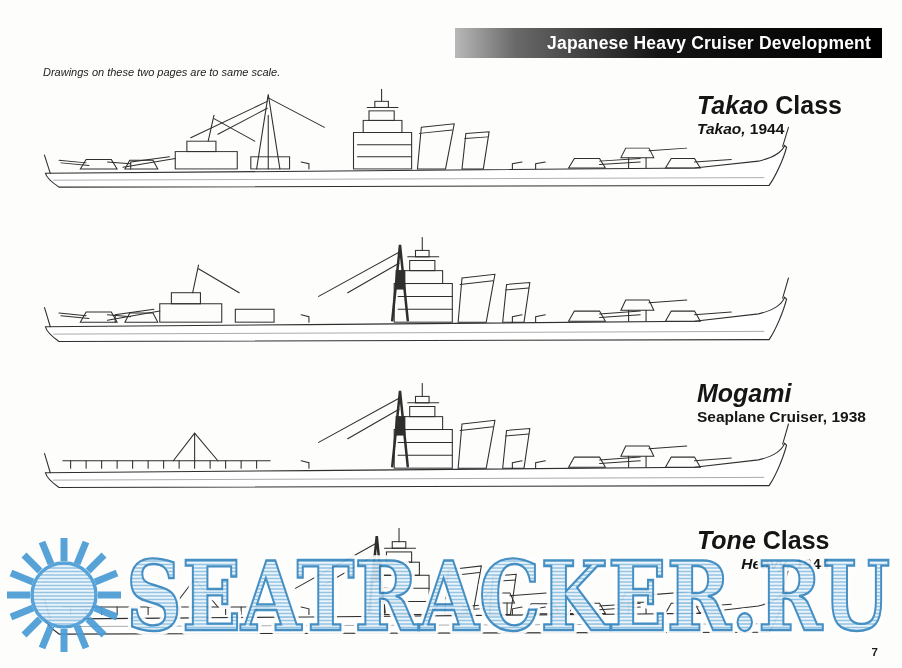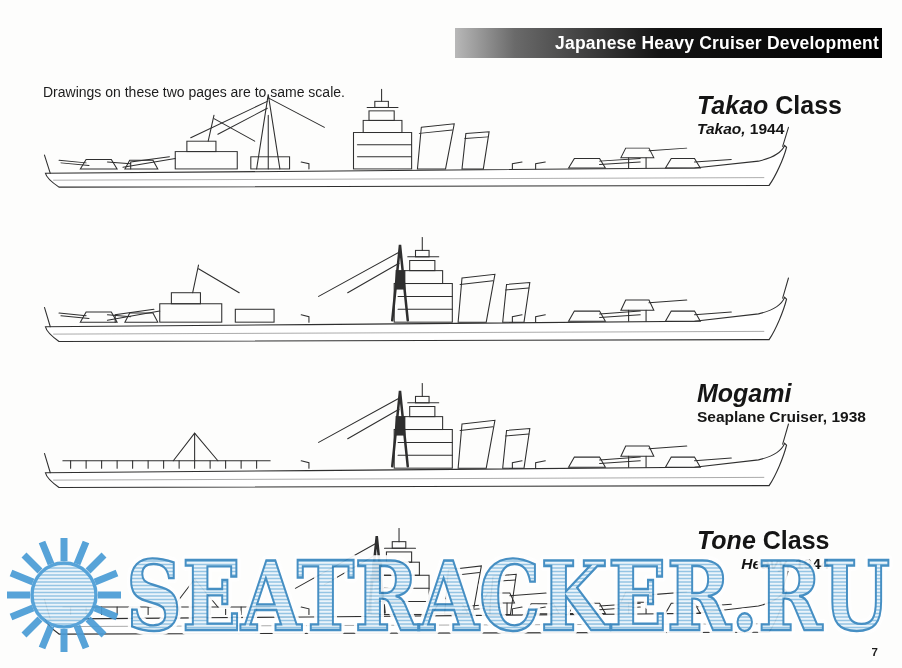--- a/index.html
+++ b/index.html
@@ -8,27 +8,27 @@
 
   .page {
     position:relative; width:902px; height:668px;
     background:#fdfdfc; overflow:hidden;
   }
 
   .header-bar {
     position:absolute; left:455px; top:28px; width:427px; height:30px;
     background:linear-gradient(to right,#b8b8b8 0%, #6a6a6a 14%, #141414 48%, #000 100%);
     color:#fff; display:flex; align-items:center; justify-content:flex-end;
-    padding-right:3px; font-size:17.5px; font-weight:bold; letter-spacing:.2px;
+    padding-right:11px; font-size:17.5px; font-weight:bold; letter-spacing:.2px;
     white-space:nowrap;
   }
 
   .scale-note {
-    position:absolute; left:43px; top:84px;
-    font-size:14px; color:#1c1c1c;
+    position:absolute; left:43px; top:66px;
+    font-size:11px; color:#1c1c1c;font-style:italic;
   }
 
   .ship-row { position:absolute; left:0; width:902px; }
   .row1 { top:80px;  height:134px; }
   .row2 { top:218px; height:142px; }
   .row3 { top:362px; height:142px; }
   .row4 { top:505px; height:150px; }
 
   .ship-svg { position:absolute; left:28px; }
   .row1 .ship-svg { top:4px;  width:775px; height:130px; }

